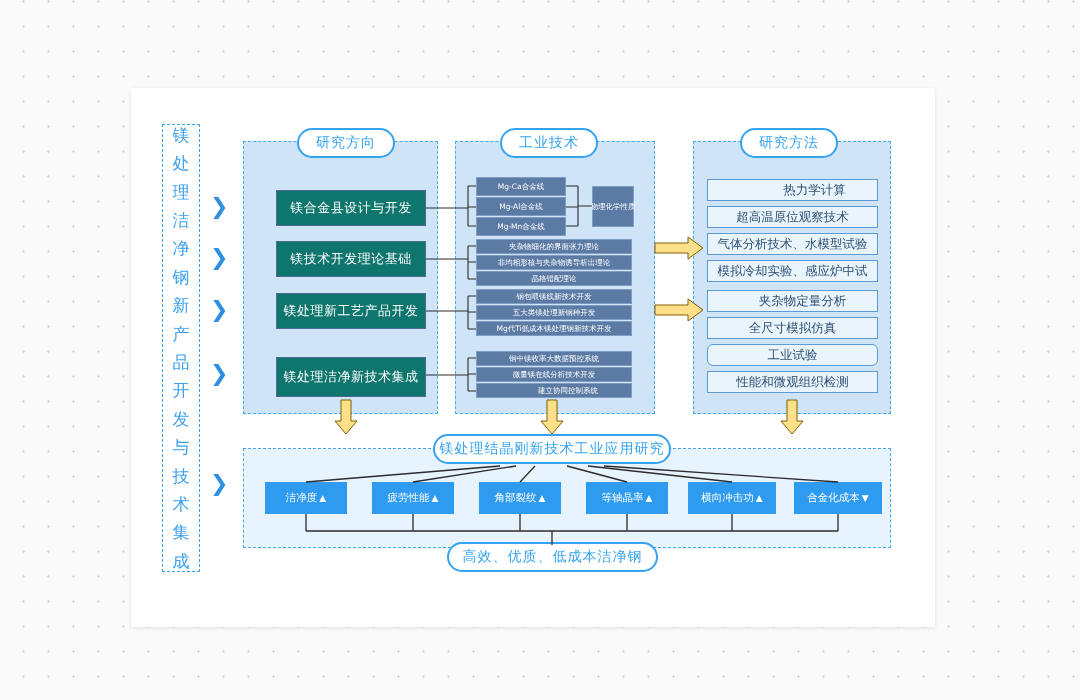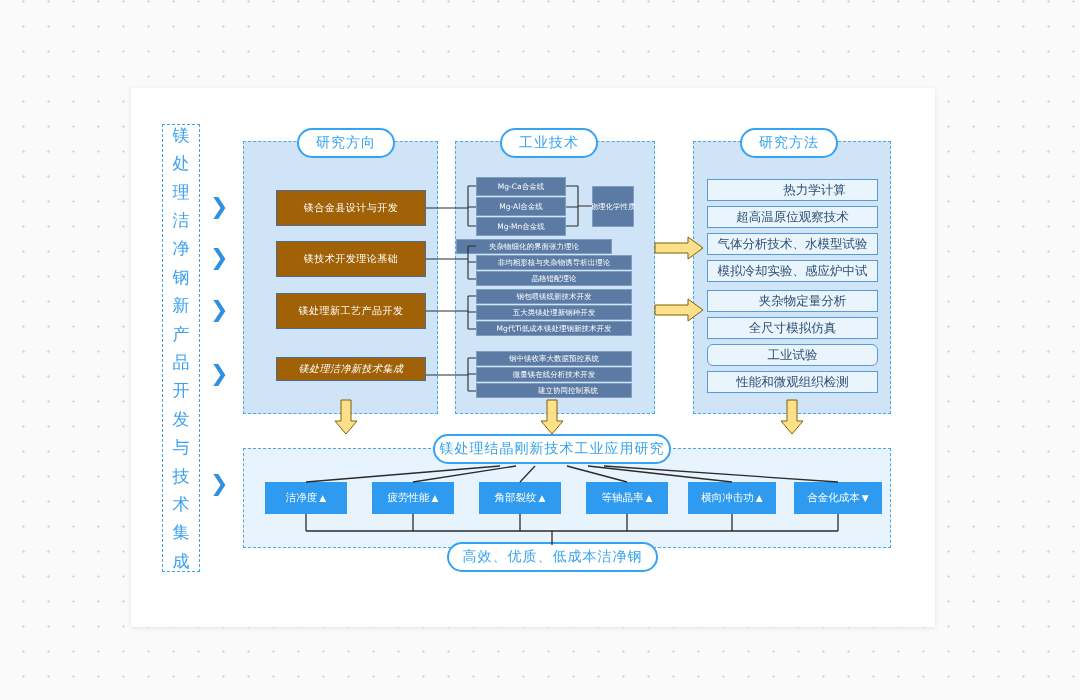--- a/index.html
+++ b/index.html
@@ -50,24 +50,24 @@
   .capsule{
     border:2px solid #35a3f2;border-radius:999px;background:#ffffff;
     color:#35a3f2;display:flex;align-items:center;justify-content:center;
     font-size:14px;letter-spacing:1px;
     font-family:"DejaVu Sans",sans-serif;
     box-sizing:border-box;
   }
 
   
   .steelbox{
-    background:#a16207;color:#ffffff;
+    background:#0f766e;color:#ffffff;
     border:1px solid #4d6b92;
     display:flex;align-items:center;justify-content:center;
-    font-size:10px;box-sizing:border-box;letter-spacing:.5px;
+    font-size:13px;box-sizing:border-box;letter-spacing:.5px;
     font-family:"DejaVu Sans",sans-serif;
   }
   
   .minibox{
     background:#5b7ba5;color:#ffffff;
     border:1px solid #7f9dc2;
     display:flex;align-items:center;justify-content:center;
     font-size:7.5px;box-sizing:border-box;
     font-family:"DejaVu Sans",sans-serif;
     white-space:nowrap;
@@ -118,31 +118,31 @@
 <div class="abs chev" style="left:210px;top:299px;">❯</div>
 <div class="abs chev" style="left:210px;top:363px;">❯</div>
 <div class="abs chev" style="left:210px;top:473px;">❯</div>
 
 <div class="abs panel" style="left:243px;top:141px;width:195px;height:273px;"></div>
 <div class="abs capsule" style="left:297px;top:128px;width:98px;height:30px;">研究方向</div>
 
 <div class="abs steelbox" style="left:276px;top:190px;width:150px;height:36px;">镁合金县设计与开发</div>
 <div class="abs steelbox" style="left:276px;top:241px;width:150px;height:36px;">镁技术开发理论基础</div>
 <div class="abs steelbox" style="left:276px;top:293px;width:150px;height:36px;">镁处理新工艺产品开发</div>
-<div class="abs steelbox" style="left:276px;top:357px;width:150px;height:24px;font-style:italic;">镁处理洁净新技术集成</div>
+<div class="abs steelbox" style="left:276px;top:357px;width:150px;height:40px;">镁处理洁净新技术集成</div>
 
 <div class="abs panel" style="left:455px;top:141px;width:200px;height:273px;"></div>
 <div class="abs capsule" style="left:500px;top:128px;width:98px;height:30px;">工业技术</div>
 
 <div class="abs minibox" style="left:476px;top:177px;width:90px;height:19px;">Mg-Ca合金线</div>
 <div class="abs minibox" style="left:476px;top:197px;width:90px;height:19px;">Mg-Al合金线</div>
 <div class="abs minibox" style="left:476px;top:217px;width:90px;height:19px;">Mg-Mn合金线</div>
 <div class="abs minibox" style="left:592px;top:186px;width:42px;height:41px;font-size:7.5px;">物理化学性质</div>
 
-<div class="abs minibox" style="left:456px;top:239px;width:156px;height:15px;">夹杂物细化的界面张力理论</div>
+<div class="abs minibox" style="left:476px;top:239px;width:156px;height:15px;">夹杂物细化的界面张力理论</div>
 <div class="abs minibox" style="left:476px;top:255px;width:156px;height:15px;">非均相形核与夹杂物诱导析出理论</div>
 <div class="abs minibox" style="left:476px;top:271px;width:156px;height:15px;">晶格错配理论</div>
 
 <div class="abs minibox" style="left:476px;top:289px;width:156px;height:15px;">钢包喂镁线新技术开发</div>
 <div class="abs minibox" style="left:476px;top:305px;width:156px;height:15px;">五大类镁处理新钢种开发</div>
 <div class="abs minibox" style="left:476px;top:321px;width:156px;height:15px;">Mg代Ti低成本镁处理钢新技术开发</div>
 
 <div class="abs minibox" style="left:476px;top:351px;width:156px;height:15px;">钢中镁收率大数据预控系统</div>
 <div class="abs minibox" style="left:476px;top:367px;width:156px;height:15px;">微量镁在线分析技术开发</div>
 <div class="abs minibox" style="left:476px;top:383px;width:156px;height:15px;padding-left:28px;">建立协同控制系统</div>

